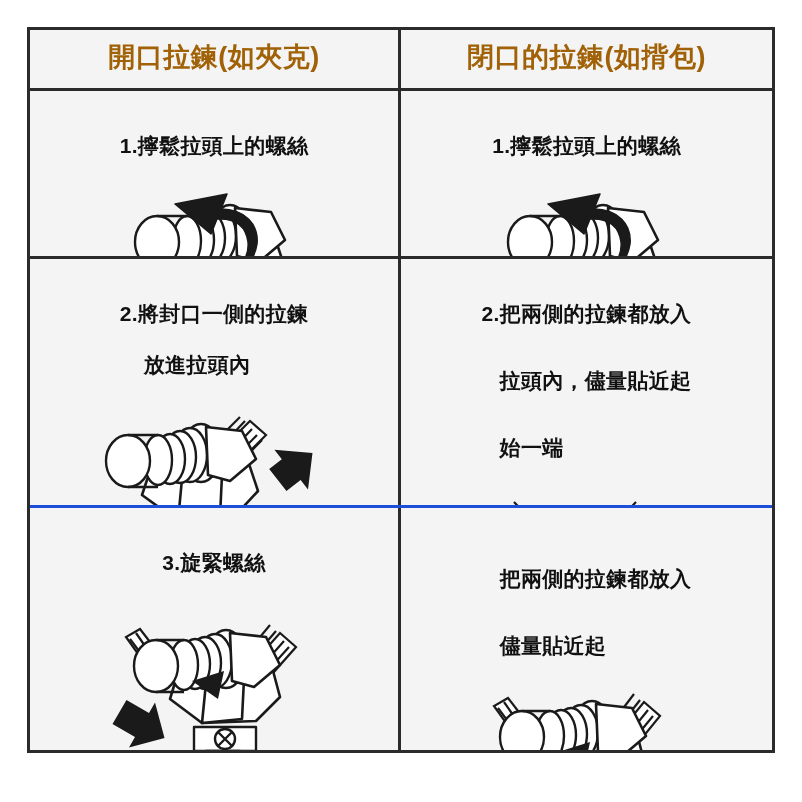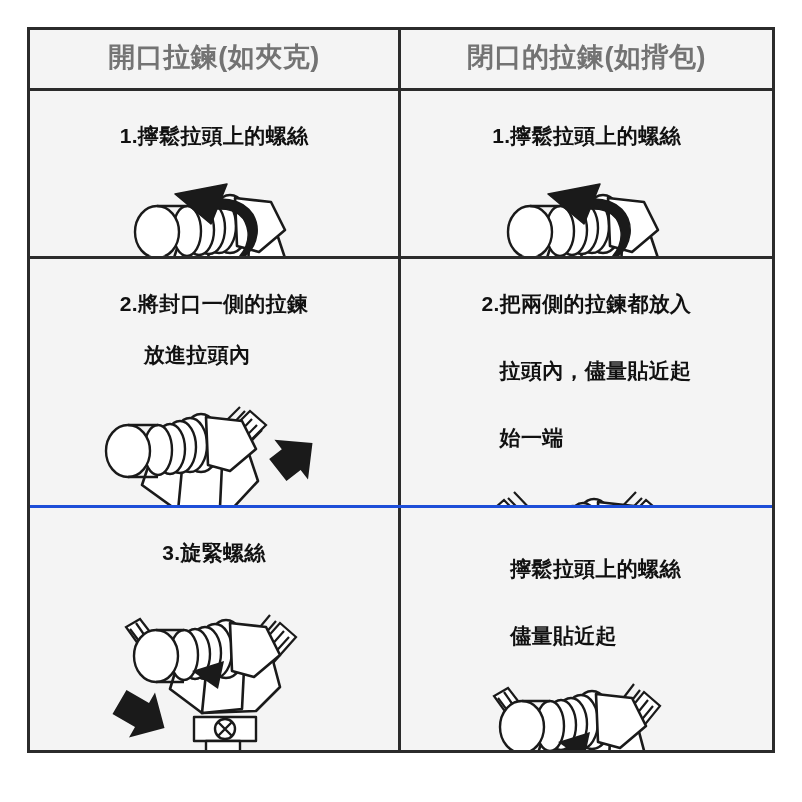--- a/index.html
+++ b/index.html
@@ -61,34 +61,34 @@
     flex-direction: column;
     align-items: center;
     overflow: hidden;
   }
   .cell.left {
     border-right: 3px solid #2b2b2b;
   }
   .header-title {
     font-size: 27px;
     font-weight: bold;
-    color: #737373;
+    color: #a16207;
     letter-spacing: 0.5px;
     line-height: 55px;
     text-align: center;
     width: 100%;
   }
   .caption {
     font-size: 21px;
     font-weight: bold;
     color: #111111;
     line-height: 1.22;
     text-align: left;
     white-space: pre-line;
-    padding-top: 6px;
+    padding-top: 16px;
     letter-spacing: 0.3px;
   }
   .caption .ln {
     display: block;
   }
   .caption .ln.indent1 {
     padding-left: 24px;
   }
   .caption .ln.indent2 {
     padding-left: 18px;
@@ -354,21 +354,21 @@
 
             <g>
               <path d="M32,112 L58,112 L58,100 L84,126 L58,152 L58,140 L32,140 Z" fill="#1a1a1a" transform="rotate(30 58 126)"></path>
             </g>
           </svg>
         </div>
       </div>
 
       <div class="cell">
         <div class="caption">
-          <span class="ln indent2">擰鬆拉頭上的螺絲</span>
+          <span class="ln indent2">把兩側的拉鍊都放入</span>
           <span class="ln indent2">儘量貼近起</span>
         </div>
         <div class="art">
           <svg width="270" height="168" viewBox="0 0 270 168" style="left:50%; top:-12px;">
 
             <g fill="#ffffff" stroke="#1a1a1a" stroke-width="2.2">
               <path d="M76,52 L56,26 L42,34 L62,62 Z"></path>
               <path d="M70,56 L52,30 M64,60 L46,36"></path>
             </g>
 

